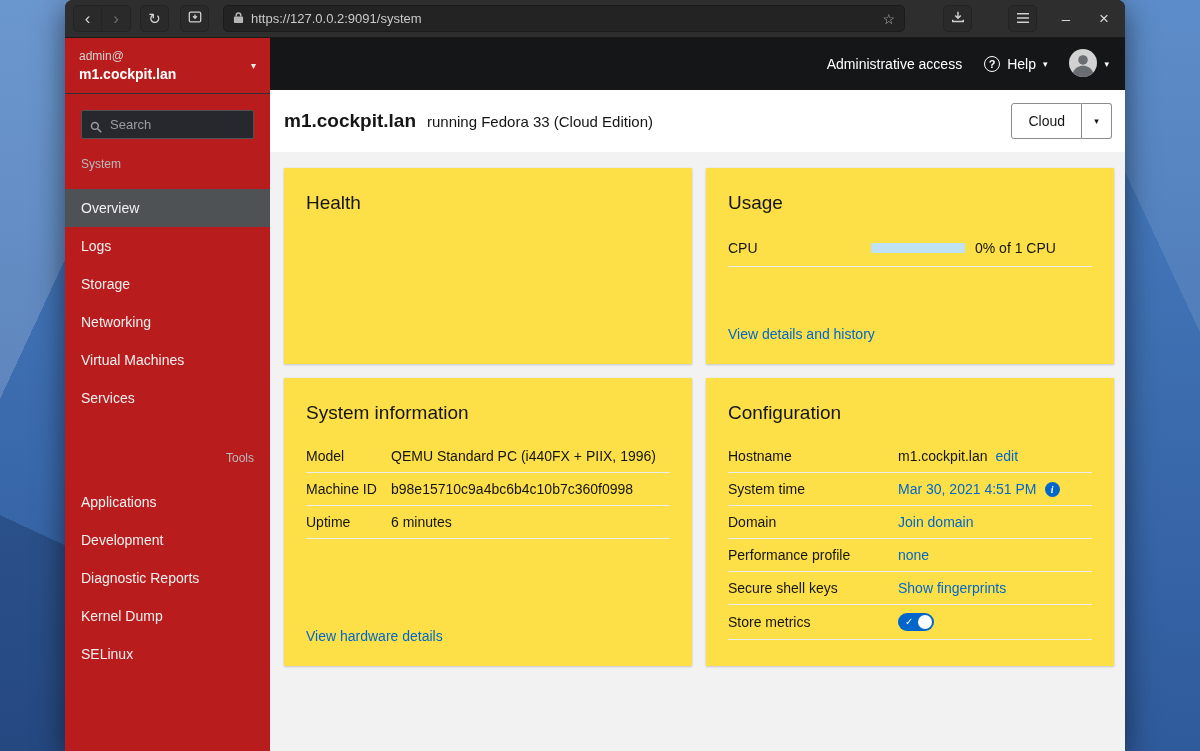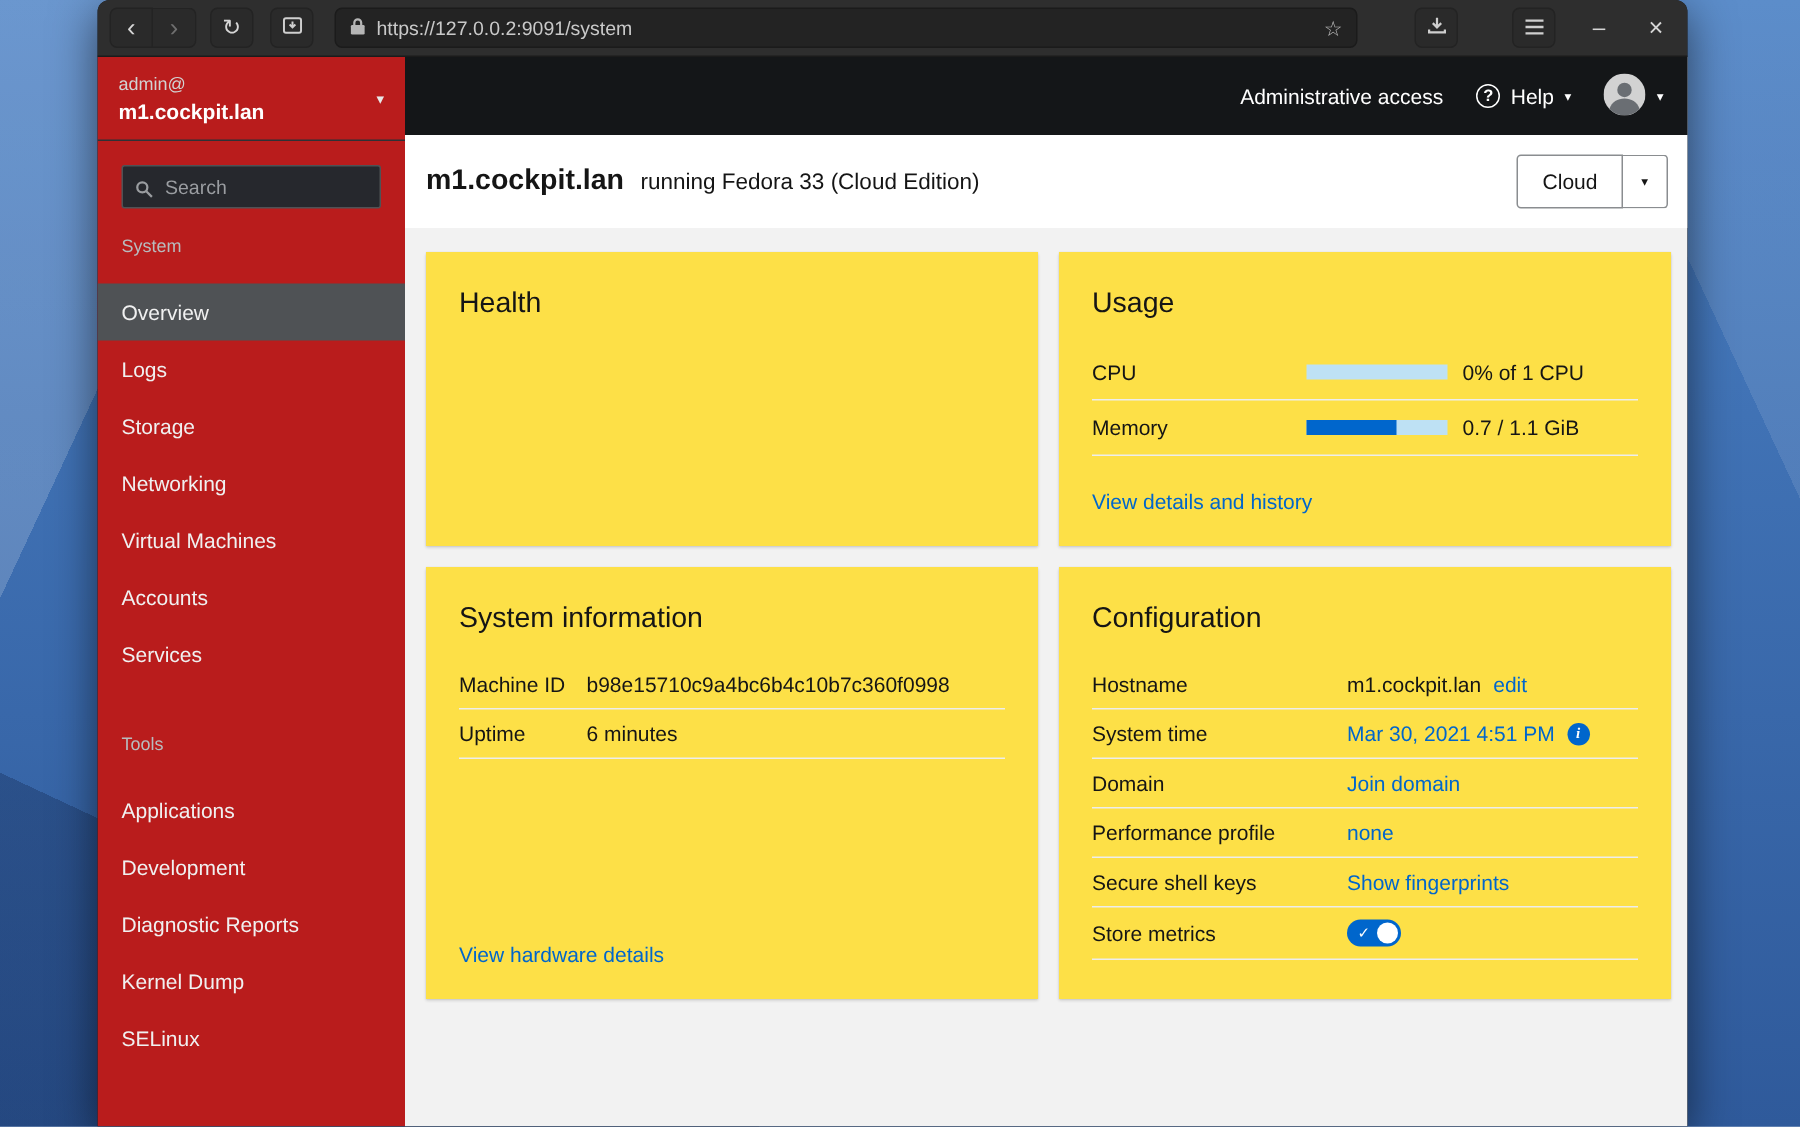--- a/index.html
+++ b/index.html
@@ -67,21 +67,21 @@
   .host-name { font-size:14px; font-weight:bold; color:#fff; }
   .caret { color:#e8e8e8; font-size:10px; }
   .search-wrap { padding:16px 16px 10px; position:relative; }
   .search-input {
     width:100%; height:29px; background:#26282d; border:1px solid #4f5255; border-radius:2px;
     color:#e0e0e0; padding:0 8px 0 28px; font-size:13px; font-family:inherit;
   }
   .search-input::placeholder { color:#9a9da1; }
   .search-icon { position:absolute; left:25px; top:25px; }
   .section-label { font-size:12px; color:#b8bbbe; padding:8px 16px 18px; }
-  .tools-label { margin-top:26px; }
+  .tools-label { margin-top:26px;text-align:right; }
   .nav-item { padding:11px 16px; font-size:14px; color:#f0f0f0; cursor:pointer; }
   .nav-item.selected { background:#4f5255; }
 
   
   .main { flex:1; min-width:0; display:flex; flex-direction:column; background:#f2f2f2; }
   .masthead {
     flex:0 0 52px; height:52px; background:#141618; display:flex; align-items:center;
     justify-content:flex-end; gap:22px; padding:12px 16px;
   }
   .mh-btn { display:flex; align-items:center; gap:7px; background:none; border:none; color:#fff; font-size:14px; }
@@ -202,21 +202,20 @@
             </svg></span>
         <input class="search-input" placeholder="Search" style="">
       </div>
       <div class="section-label">System</div>
       <nav>
         <div class="nav-item selected">Overview</div>
         <div class="nav-item">Logs</div>
         <div class="nav-item">Storage</div>
         <div class="nav-item">Networking</div>
         <div class="nav-item">Virtual Machines</div>
-        <div class="nav-item">Accounts</div>
         <div class="nav-item">Services</div>
       </nav>
       <div class="section-label tools-label">Tools</div>
       <nav>
         <div class="nav-item">Applications</div>
         <div class="nav-item">Development</div>
         <div class="nav-item">Diagnostic Reports</div>
         <div class="nav-item">Kernel Dump</div>
         <div class="nav-item">SELinux</div>
       </nav>
@@ -263,32 +262,29 @@
 
           <section class="card h196">
             <h2 class="card-title">Usage</h2>
             <div class="usage-row">
               <span class="usage-label">CPU</span>
               <span class="progress">
                   <span class="progress-fill" style="width: 0%;"></span>
                 </span>
               <span class="usage-value">0% of 1 CPU</span>
             </div>
-            <div class="usage-row">
-              <span class="usage-label">Memory</span>
-              <span class="progress">
-                  <span class="progress-fill" style="width: 64%;"></span>
-                </span>
-              <span class="usage-value">0.7 / 1.1 GiB</span>
-            </div>
             <a class="link bottom-link">View details and history</a>
           </section>
 
           <section class="card h288 rows-sys">
             <h2 class="card-title">System information</h2>
+            <div class="info-row">
+              <span class="info-label">Model</span>
+              <span class="info-value">QEMU Standard PC (i440FX + PIIX, 1996)</span>
+            </div>
             <div class="info-row">
               <span class="info-label">Machine ID</span>
               <span class="info-value">b98e15710c9a4bc6b4c10b7c360f0998</span>
             </div>
             <div class="info-row">
               <span class="info-label">Uptime</span>
               <span class="info-value">6 minutes</span>
             </div>
             <a class="link bottom-link">View hardware details</a>
           </section>

